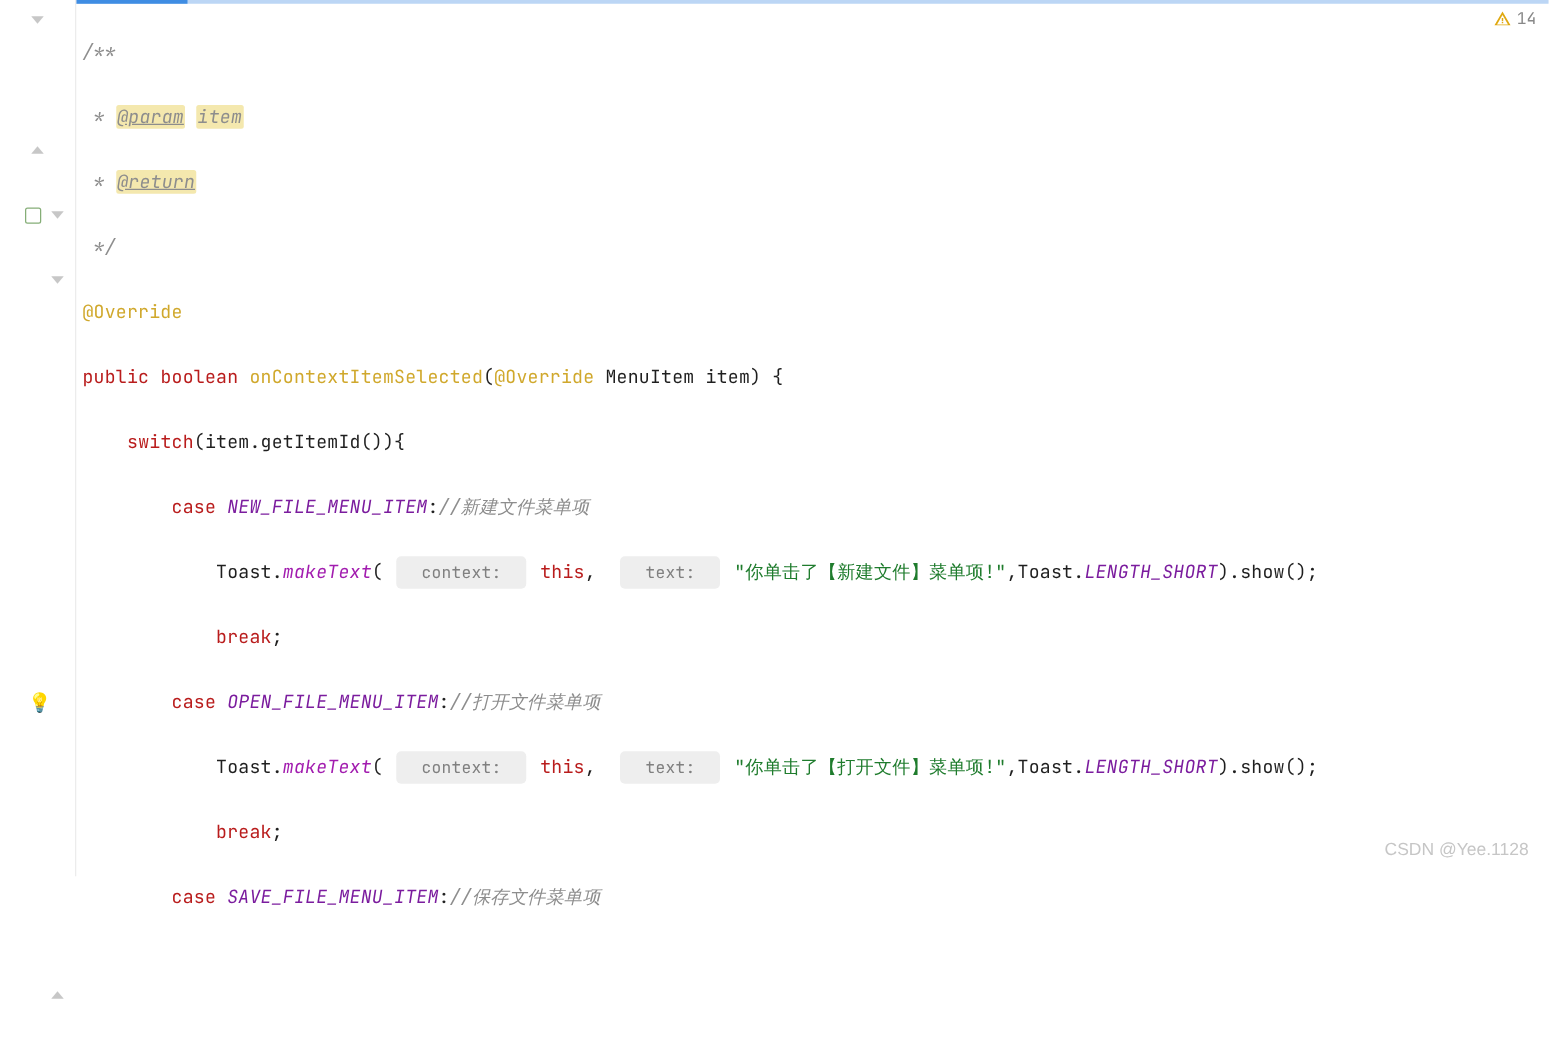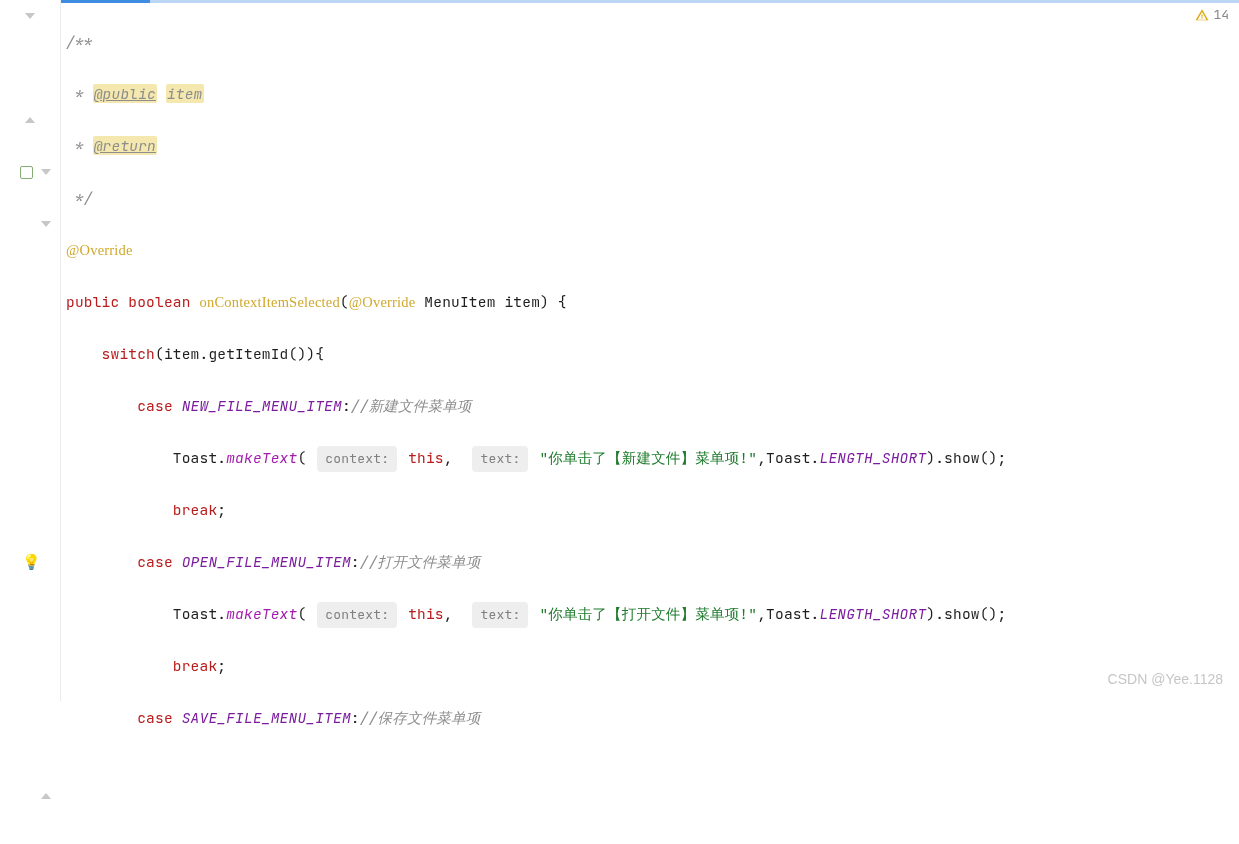--- a/index.html
+++ b/index.html
@@ -6,25 +6,25 @@
   .editor{position:relative;width:1239px;height:701px;background:#fff;}
   .topbar{position:absolute;top:0;left:30px;right:0;height:3px;background:#bcd6f5;}
   .topbar .prog{height:100%;width:120px;background:#3f8de3;}
   .gutter{position:absolute;top:0;left:0;width:60px;height:100%;border-right:1px solid #ececec;background:#fff;}
   .code{position:absolute;top:3px;left:66px;right:0;line-height:26px;white-space:pre;color:#1f1f1f;letter-spacing:.2px;}
   .line{display:block;height:26px;}
   .c-orange{color:#b91c1c;}
   .c-italicgrey{color:#8d8d8d;font-style:italic;}
   .c-green{color:#1f7c2d;}
   .c-italicpurple{color:#a21caf;font-style:italic;}
-  .c-anno{color:#d0a82c;font-family:Liberation Serif, serif;}
+  .c-anno{color:#d0a82c;}
   .c-greytag{color:#8d8d8d;font-style:italic;text-decoration:underline;}
   .c-hl{background:#f4e8ae;padding:0 1px;border-radius:2px;}
   .c-static{font-style:italic;color:#7b1c9e;text-align:center;}
-  .hint{display:inline-block;background:#eeeeee;color:#808080;border-radius:4px;padding:0 8px;font-size:13px;font-family:inherit;margin:0 2px;}
+  .hint{display:inline-block;background:#eeeeee;color:#808080;border-radius:4px;padding:0 20px;font-size:13px;font-family:inherit;margin:0 2px;}
   .warn{position:absolute;top:6px;right:10px;font-size:13px;color:#888;display:flex;align-items:center;gap:4px;}
   .warn svg{width:14px;height:14px;}
   .gicon{position:absolute;left:14px;width:32px;height:26px;display:flex;align-items:center;justify-content:center;}
   .fold{width:0;height:0;border-left:5px solid transparent;border-right:5px solid transparent;border-top:6px solid #999;opacity:.55;}
   .foldup{width:0;height:0;border-left:5px solid transparent;border-right:5px solid transparent;border-bottom:6px solid #999;opacity:.55;}
   .omark{width:11px;height:11px;border:1.5px solid #70a060;border-radius:2px;background:#fff;opacity:.85;}
   .bulb{color:#e0a911;font-size:15px;}
   .watermark{position:absolute;right:16px;bottom:14px;color:#c6c6c6;font-size:14px;font-family:Arial,sans-serif;margin-top:44px;}
 </style>
 </head>
@@ -61,21 +61,21 @@
     <div class="gicon" style="top:549px;left:16px">
         <span class="bulb">💡</span>
       </div>
     <div class="gicon" style="top:783px;left:30px">
         <span class="foldup"></span>
       </div>
   </div>
 
   <div class="code">
 <span class="line"><span class="c-italicgrey">/**</span></span>
-<span class="line"><span class="c-italicgrey"> * </span><span class="c-greytag c-hl">@public</span><span class="c-italicgrey"> </span><span class="c-italicgrey c-hl">item</span></span>
+<span class="line"><span class="c-italicgrey"> * </span><span class="c-greytag c-hl">@param</span><span class="c-italicgrey"> </span><span class="c-italicgrey c-hl">item</span></span>
 <span class="line"><span class="c-italicgrey"> * </span><span class="c-greytag c-hl">@return</span></span>
 <span class="line"><span class="c-italicgrey"> */</span></span>
 <span class="line"><span class="c-anno">@Override</span></span>
 <span class="line"><span class="c-orange">public</span> <span class="c-orange">boolean</span> <span class="c-anno">onContextItemSelected</span><span>(</span><span class="c-anno">@Override</span> <span>MenuItem</span> <span>item</span><span>) {</span></span>
 <span class="line">    <span class="c-orange">switch</span><span>(item.getItemId()){</span></span>
 <span class="line">        <span class="c-orange">case</span> <span class="c-static">NEW_FILE_MENU_ITEM</span><span>:</span><span class="c-italicgrey">//新建文件菜单项</span></span>
 <span class="line">            <span>Toast</span><span>.</span><span class="c-italicpurple">makeText</span><span>(</span> <span class="hint">context:</span> <span class="c-orange">this</span><span>, </span> <span class="hint">text:</span> <span class="c-green">"你单击了【新建文件】菜单项!"</span><span>,Toast.</span><span class="c-static">LENGTH_SHORT</span><span>).show();</span></span>
 <span class="line">            <span class="c-orange">break</span><span>;</span></span>
 <span class="line">        <span class="c-orange">case</span> <span class="c-static">OPEN_FILE_MENU_ITEM</span><span>:</span><span class="c-italicgrey">//打开文件菜单项</span></span>
 <span class="line">            <span>Toast</span><span>.</span><span class="c-italicpurple">makeText</span><span>(</span> <span class="hint">context:</span> <span class="c-orange">this</span><span>, </span> <span class="hint">text:</span> <span class="c-green">"你单击了【打开文件】菜单项!"</span><span>,Toast.</span><span class="c-static">LENGTH_SHORT</span><span>).show();</span></span>

